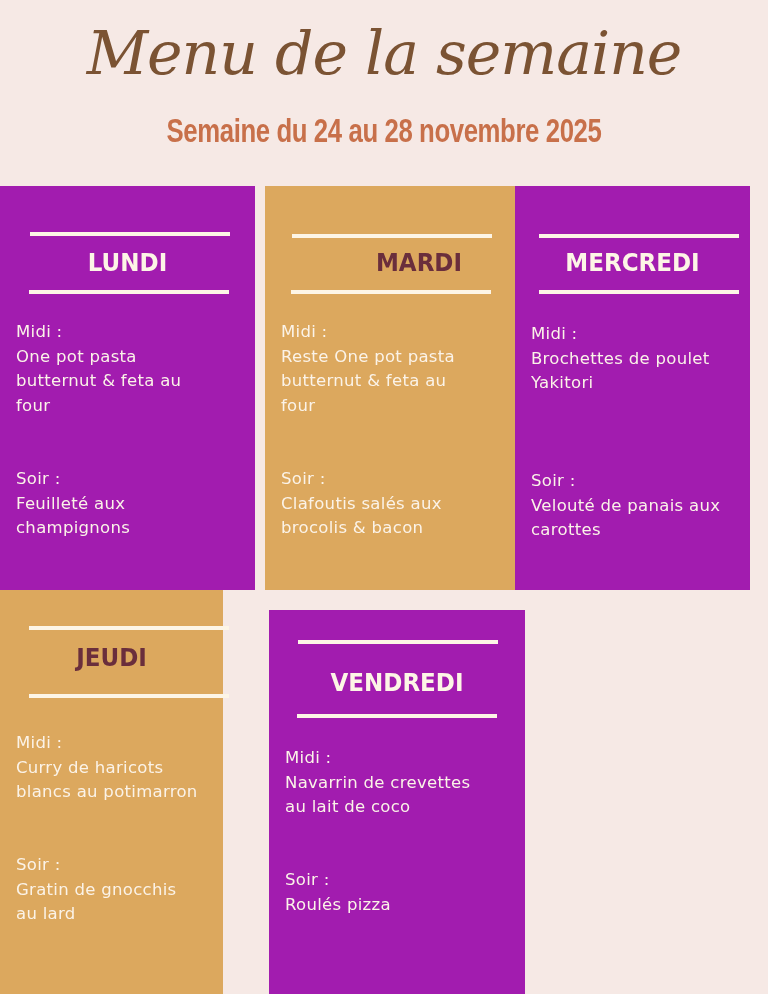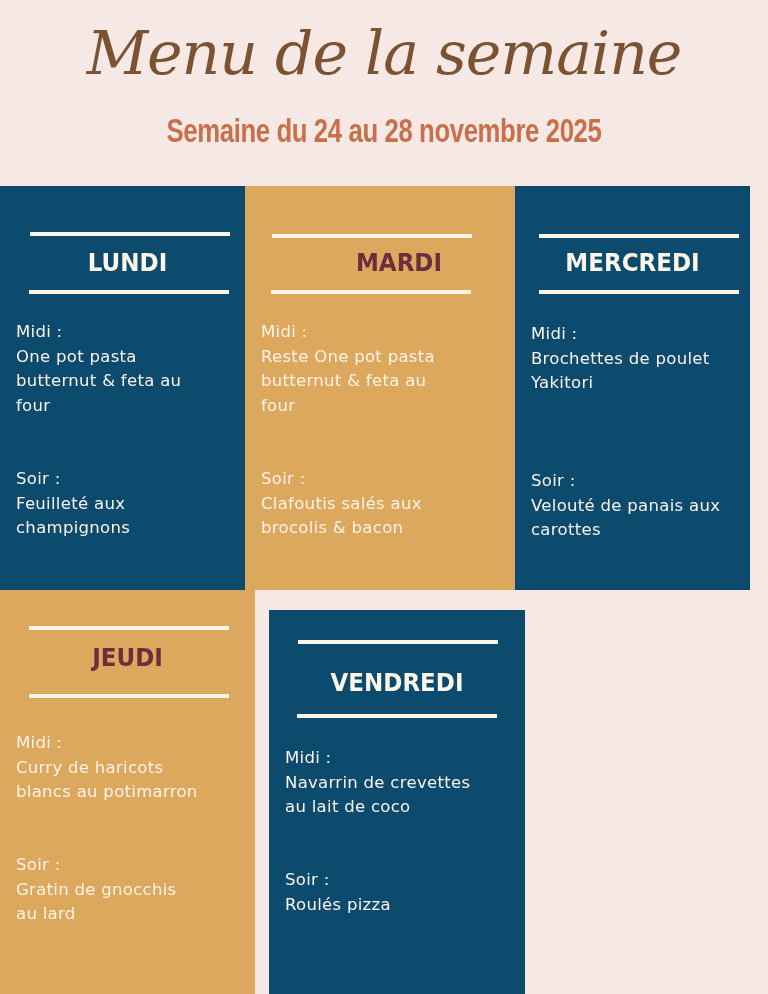--- a/index.html
+++ b/index.html
@@ -1,20 +1,20 @@
 <!DOCTYPE html>
 <html><head>
 <meta charset="utf-8">
 <style>
   html, body { margin:0; padding:0; }
   body { width:768px; height:994px; background:#f6e9e5; position:relative; overflow:hidden; font-family:"DejaVu Sans", sans-serif; }
   .title { position:absolute; top:18px; left:0; width:768px; text-align:center; font-family:"DejaVu Serif", serif; font-style:italic; font-size:60px; color:#7b5333; letter-spacing:-1px; }
   .subtitle { position:absolute; top:112px; left:0; width:768px; text-align:center; font-family:"Liberation Sans", sans-serif; font-weight:bold; font-size:33px; color:#c8704a; transform:scaleX(0.78); transform-origin:center; letter-spacing:-0.5px; }
   .panel { position:absolute; color:#fbf3e8; text-align:center; box-sizing:border-box; }
-  .panel.dark { background:#0c4a6e; }
+  .panel.dark { background:#a21caf; }
   .panel.light { background:#dca85e; }
   .rule { position:absolute; height:4px; background:#fdf5e6; }
   .day { position:absolute; left:0; width:100%; text-align:center; font-family:"DejaVu Sans", sans-serif; font-weight:bold; font-size:25px; transform:scaleX(0.92); }
   .panel.dark .day { color:#fdf5e6; }
   .panel.light .day { color:#6a2e3c; }
   .meal { position:absolute; left:0; width:100%; text-align:left; font-family:"DejaVu Sans", sans-serif; font-size:16.5px; line-height:24.5px; letter-spacing:0.3px;padding-left:16px; }
   .meal div { white-space:pre-line; }
 </style>
 </head>
 <body>
@@ -32,21 +32,21 @@
 butternut &amp; feta au
 four</div>
   </div>
   <div class="meal" style="top:281px;">
     <div>Soir :</div>
     <div>Feuilleté aux
 champignons</div>
   </div>
 </div>
 
-<div class="panel light" style="left:245px; top:186px; width:308px; height:404px;">
+<div class="panel light" style="left:265px; top:186px; width:308px; height:404px;">
   <div class="rule" style="left:27px; width:200px; top:48px;"></div>
   <div class="day" style="top:62px;">MARDI</div>
   <div class="rule" style="left:26px; width:200px; top:104px;"></div>
   <div class="meal" style="top:134px;">
     <div>Midi :</div>
     <div>Reste One pot pasta
 butternut &amp; feta au
 four</div>
   </div>
   <div class="meal" style="top:281px;">
@@ -65,21 +65,21 @@
     <div>Brochettes de poulet
 Yakitori</div>
   </div>
   <div class="meal" style="top:283px;">
     <div>Soir :</div>
     <div>Velouté de panais aux
 carottes</div>
   </div>
 </div>
 
-<div class="panel light" style="left:0; top:590px; width:255px; height:404px;">
+<div class="panel light" style="left:0; top:590px; width:223px; height:404px;">
   <div class="rule" style="left:29px; width:200px; top:36px;"></div>
   <div class="day" style="top:53px;">JEUDI</div>
   <div class="rule" style="left:29px; width:200px; top:104px;"></div>
   <div class="meal" style="top:141px;">
     <div>Midi :</div>
     <div>Curry de haricots
 blancs au potimarron</div>
   </div>
   <div class="meal" style="top:263px;">
     <div>Soir :</div>

